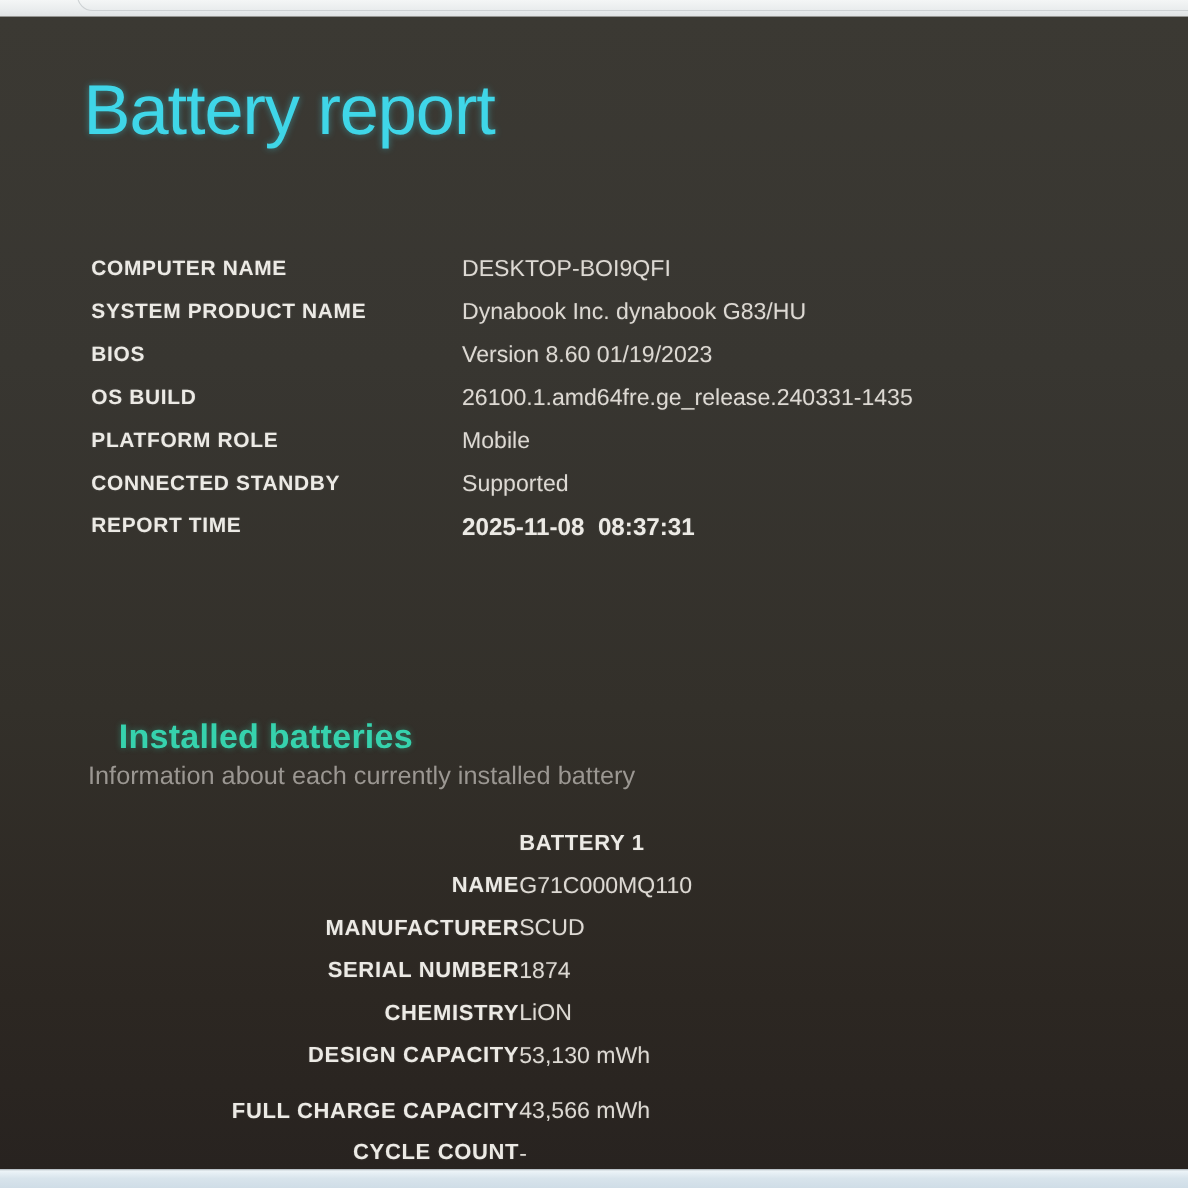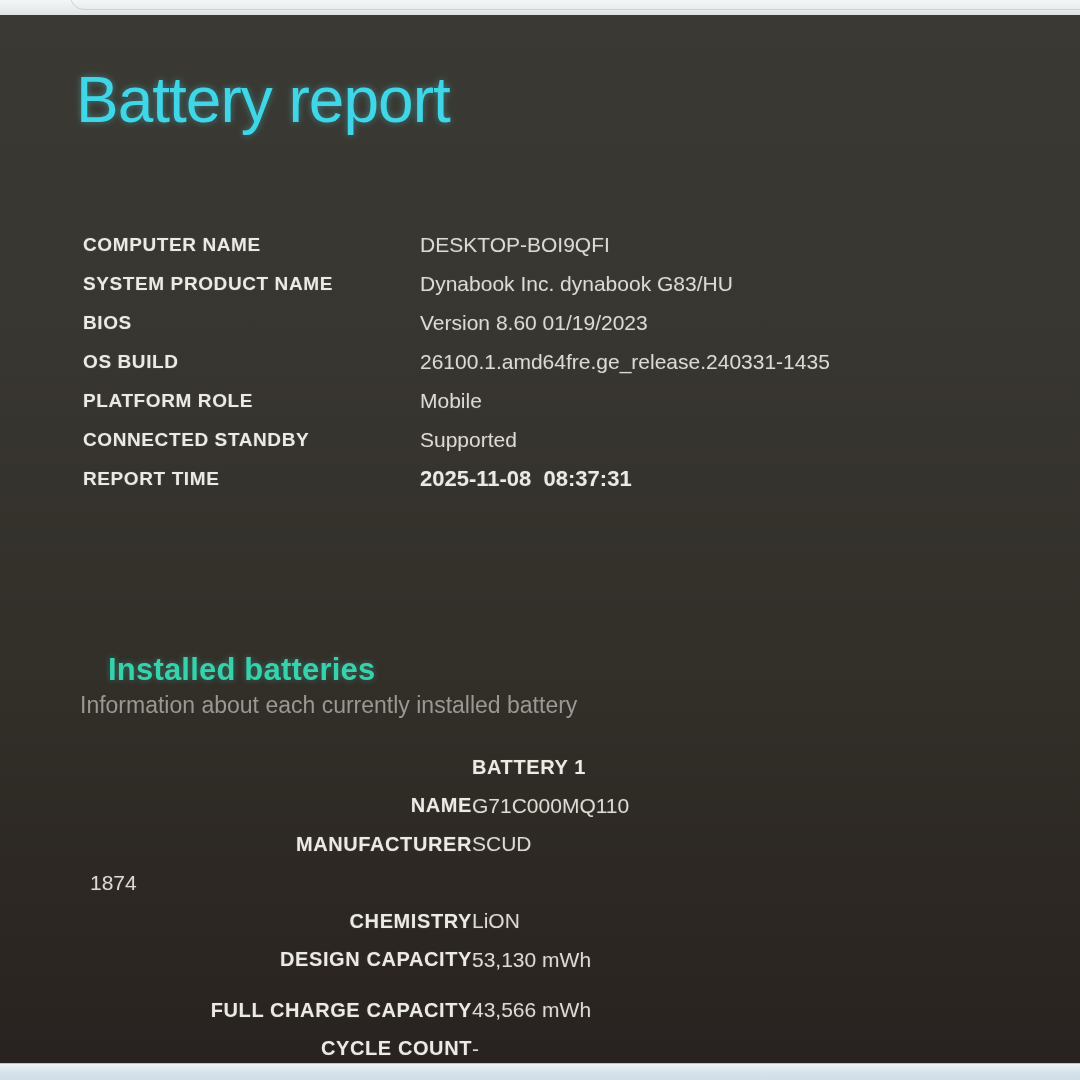--- a/index.html
+++ b/index.html
@@ -126,20 +126,21 @@
     </div>
     <div class="info-row">
       <span class="lbl">NAME</span>
       <span class="val">G71C000MQ110</span>
     </div>
     <div class="info-row">
       <span class="lbl">MANUFACTURER</span>
       <span class="val">SCUD</span>
     </div>
     <div class="info-row">
+      <span class="lbl">SERIAL NUMBER</span>
       <span class="val">1874</span>
     </div>
     <div class="info-row">
       <span class="lbl">CHEMISTRY</span>
       <span class="val">LiON</span>
     </div>
     <div class="info-row">
       <span class="lbl">DESIGN CAPACITY</span>
       <span class="val">53,130 mWh</span>
     </div>

